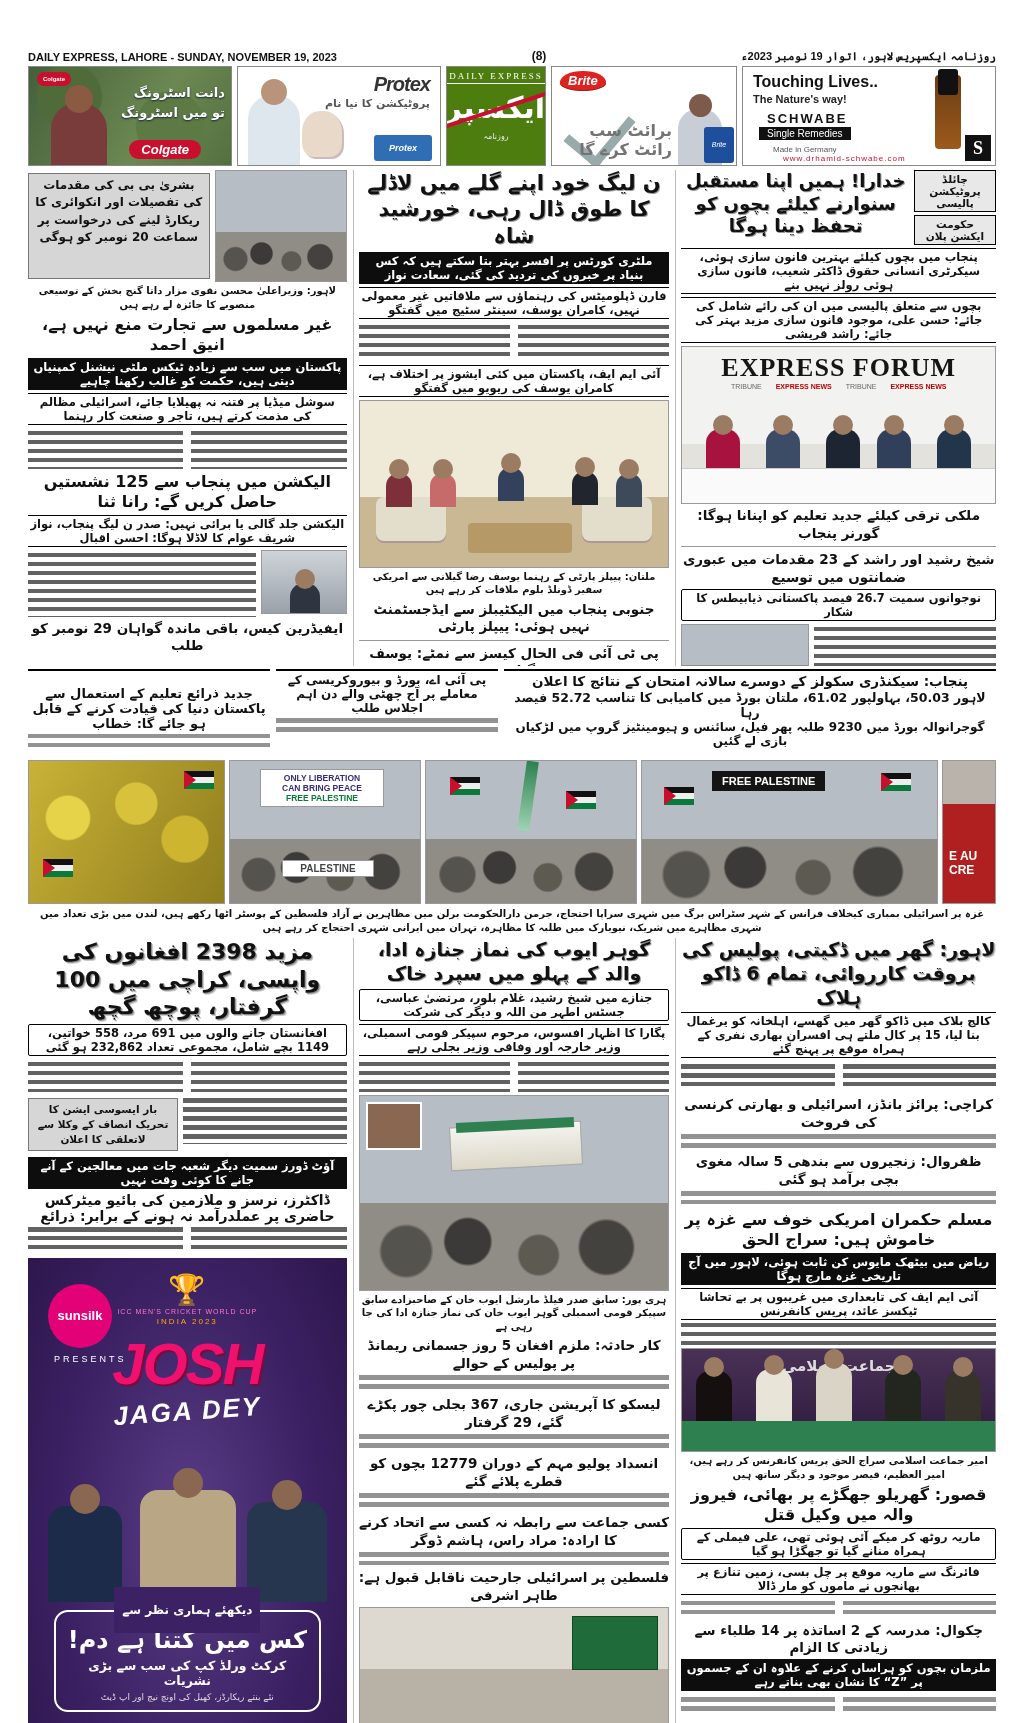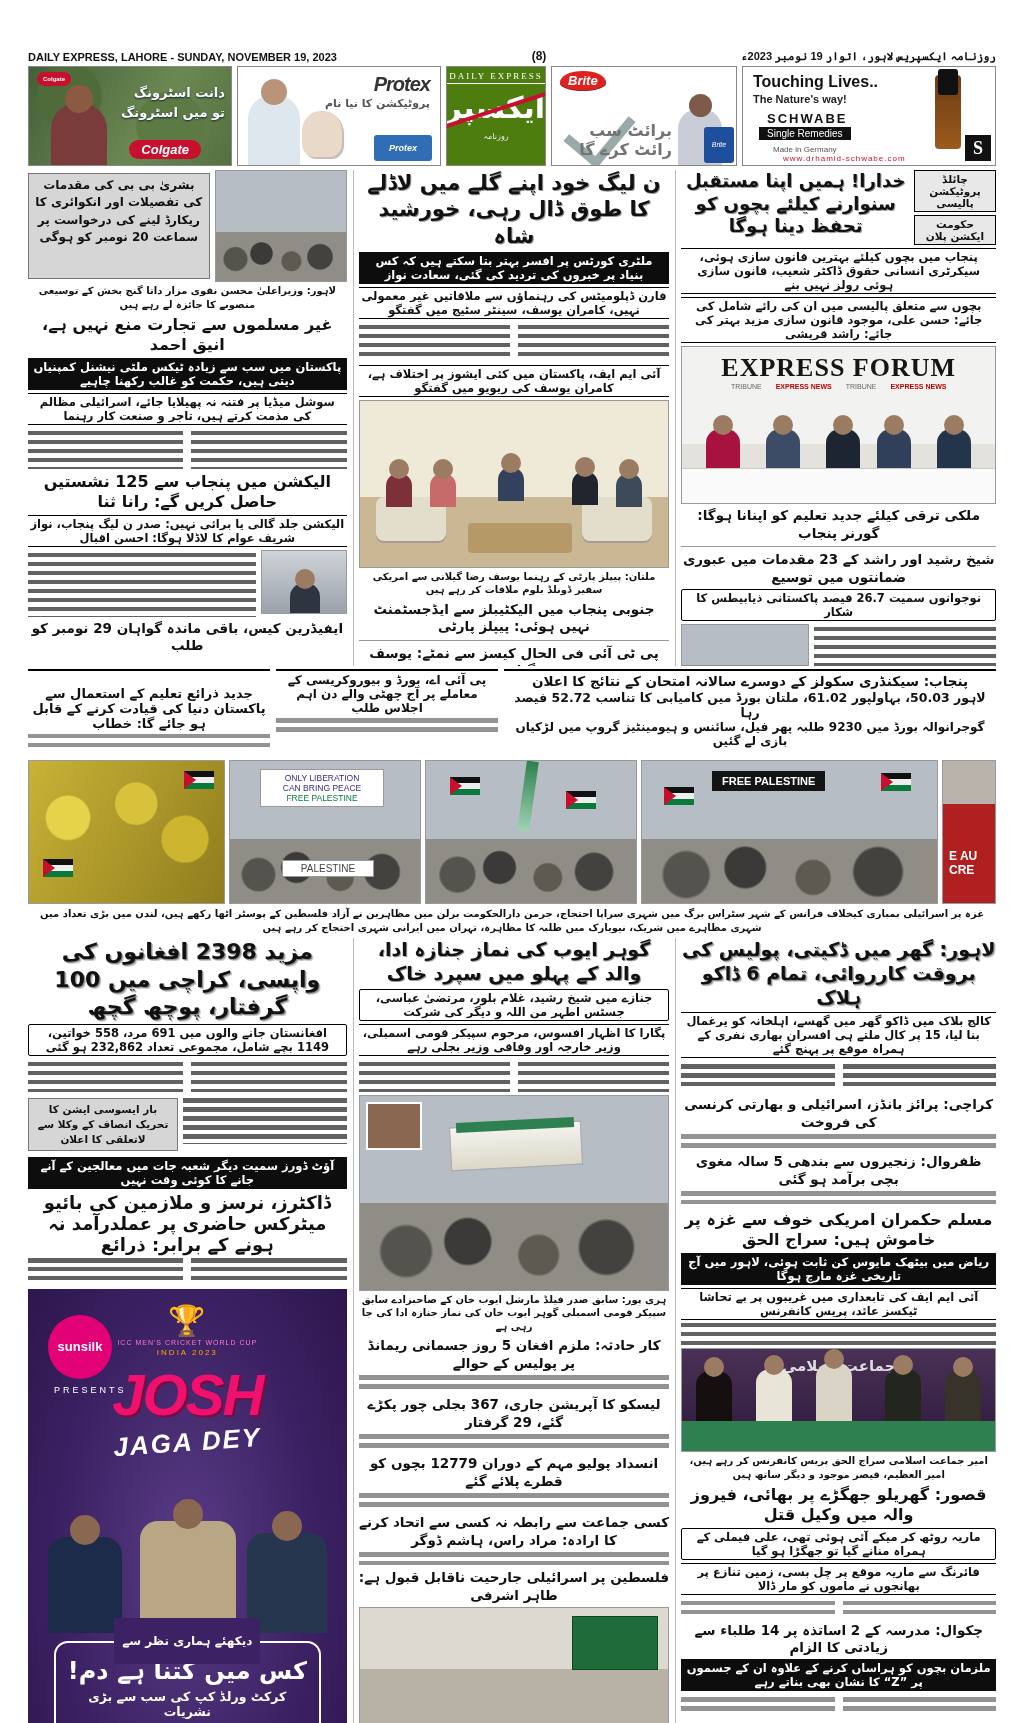--- a/index.html
+++ b/index.html
@@ -89,21 +89,21 @@
      radial-gradient(circle at 80% 78%,#44423e 0 9%,transparent 10%),
      linear-gradient(#b7bdc4 0 55%,#8f8d86 55% 100%);}
   .person{position:absolute;bottom:0;border-radius:14px 14px 0 0;}
   .person:before{content:"";position:absolute;top:-14px;left:50%;transform:translateX(-50%);
      width:20px;height:20px;border-radius:50%;background:#9c7b63;}
   
   .band{display:flex;gap:6px;padding:3px 28px;box-sizing:border-box;}
   .band .cell{border-top:2px solid #000;padding-top:2px;box-sizing:border-box;}
   .strip{display:flex;gap:4px;padding:2px 28px 0 28px;height:146px;box-sizing:border-box;}
   .strip .photo{height:100%;}
-  .placard{position:absolute;background:#fff;border:1px solid #999;color:#3a2a7a;font-weight:normal;
+  .placard{position:absolute;background:#fff;border:1px solid #999;color:#3a2a7a;font-weight:bold;
      font-family:"Liberation Sans",sans-serif;text-align:center;}
   .pflag{position:absolute;width:30px;height:18px;background:linear-gradient(#111 0 33%,#eee 33% 66%,#0a7a3c 66%);}
   .pflag:before{content:"";position:absolute;left:0;top:0;border-top:9px solid transparent;border-bottom:9px solid transparent;border-left:12px solid #c8102e;}
   
   .josh{position:relative;width:100%;height:592px;margin-top:4px;overflow:hidden;color:#fff;
      background:radial-gradient(ellipse at 50% 46%,#5a3d86 0%,#3c2164 55%,#2a1548 100%);}
   .sunsilk{position:absolute;top:26px;left:20px;width:64px;height:64px;border-radius:50%;background:#e20177;
      color:#fff;font-weight:bold;font-size:13px;text-align:center;line-height:64px;font-family:"Liberation Sans",sans-serif;}
   .presents{position:absolute;top:96px;left:26px;font-size:9px;letter-spacing:3px;font-family:"Liberation Sans",sans-serif;}
   .trophy{position:absolute;top:14px;left:50%;transform:translateX(-50%);font-size:30px;}
@@ -343,21 +343,21 @@
       <div class="subbox">افغانستان جانے والوں میں 691 مرد، 558 خواتین، 1149 بچے شامل، مجموعی تعداد 232,862 ہو گئی</div>
       <div class="c2">
           <div class="ft" style="height:30px;"></div>
           <div class="ft" style="height:30px;"></div>
         </div>
       <div style="display:flex;gap:5px;">
         <div class="ft" style="flex:1;height:46px;"></div>
         <div class="graybox" style="width:138px;flex:none;font-size:10.5px;">بار ایسوسی ایشن کا تحریک انصاف کے وکلا سے لاتعلقی کا اعلان</div>
       </div>
       <div class="subbar">آؤٹ ڈورز سمیت دیگر شعبہ جات میں معالجین کے آنے جانے کا کوئی وقت نہیں</div>
-      <div style="font-weight:bold;font-size:18px;text-align:center;">ڈاکٹرز، نرسز و ملازمین کی بائیو میٹرکس حاضری پر عملدرآمد نہ ہونے کے برابر: ذرائع</div>
+      <div style="font-weight:bold;font-size:14px;text-align:center;">ڈاکٹرز، نرسز و ملازمین کی بائیو میٹرکس حاضری پر عملدرآمد نہ ہونے کے برابر: ذرائع</div>
       <div class="c2">
           <div class="ft" style="height:24px;"></div>
           <div class="ft" style="height:24px;"></div>
         </div>
 
       <div class="josh">
         <div class="sunsilk">sunsilk</div>
         <div class="presents">PRESENTS</div>
         <div class="trophy">🏆</div>
         <div class="wc1">ICC MEN'S CRICKET WORLD CUP</div>

